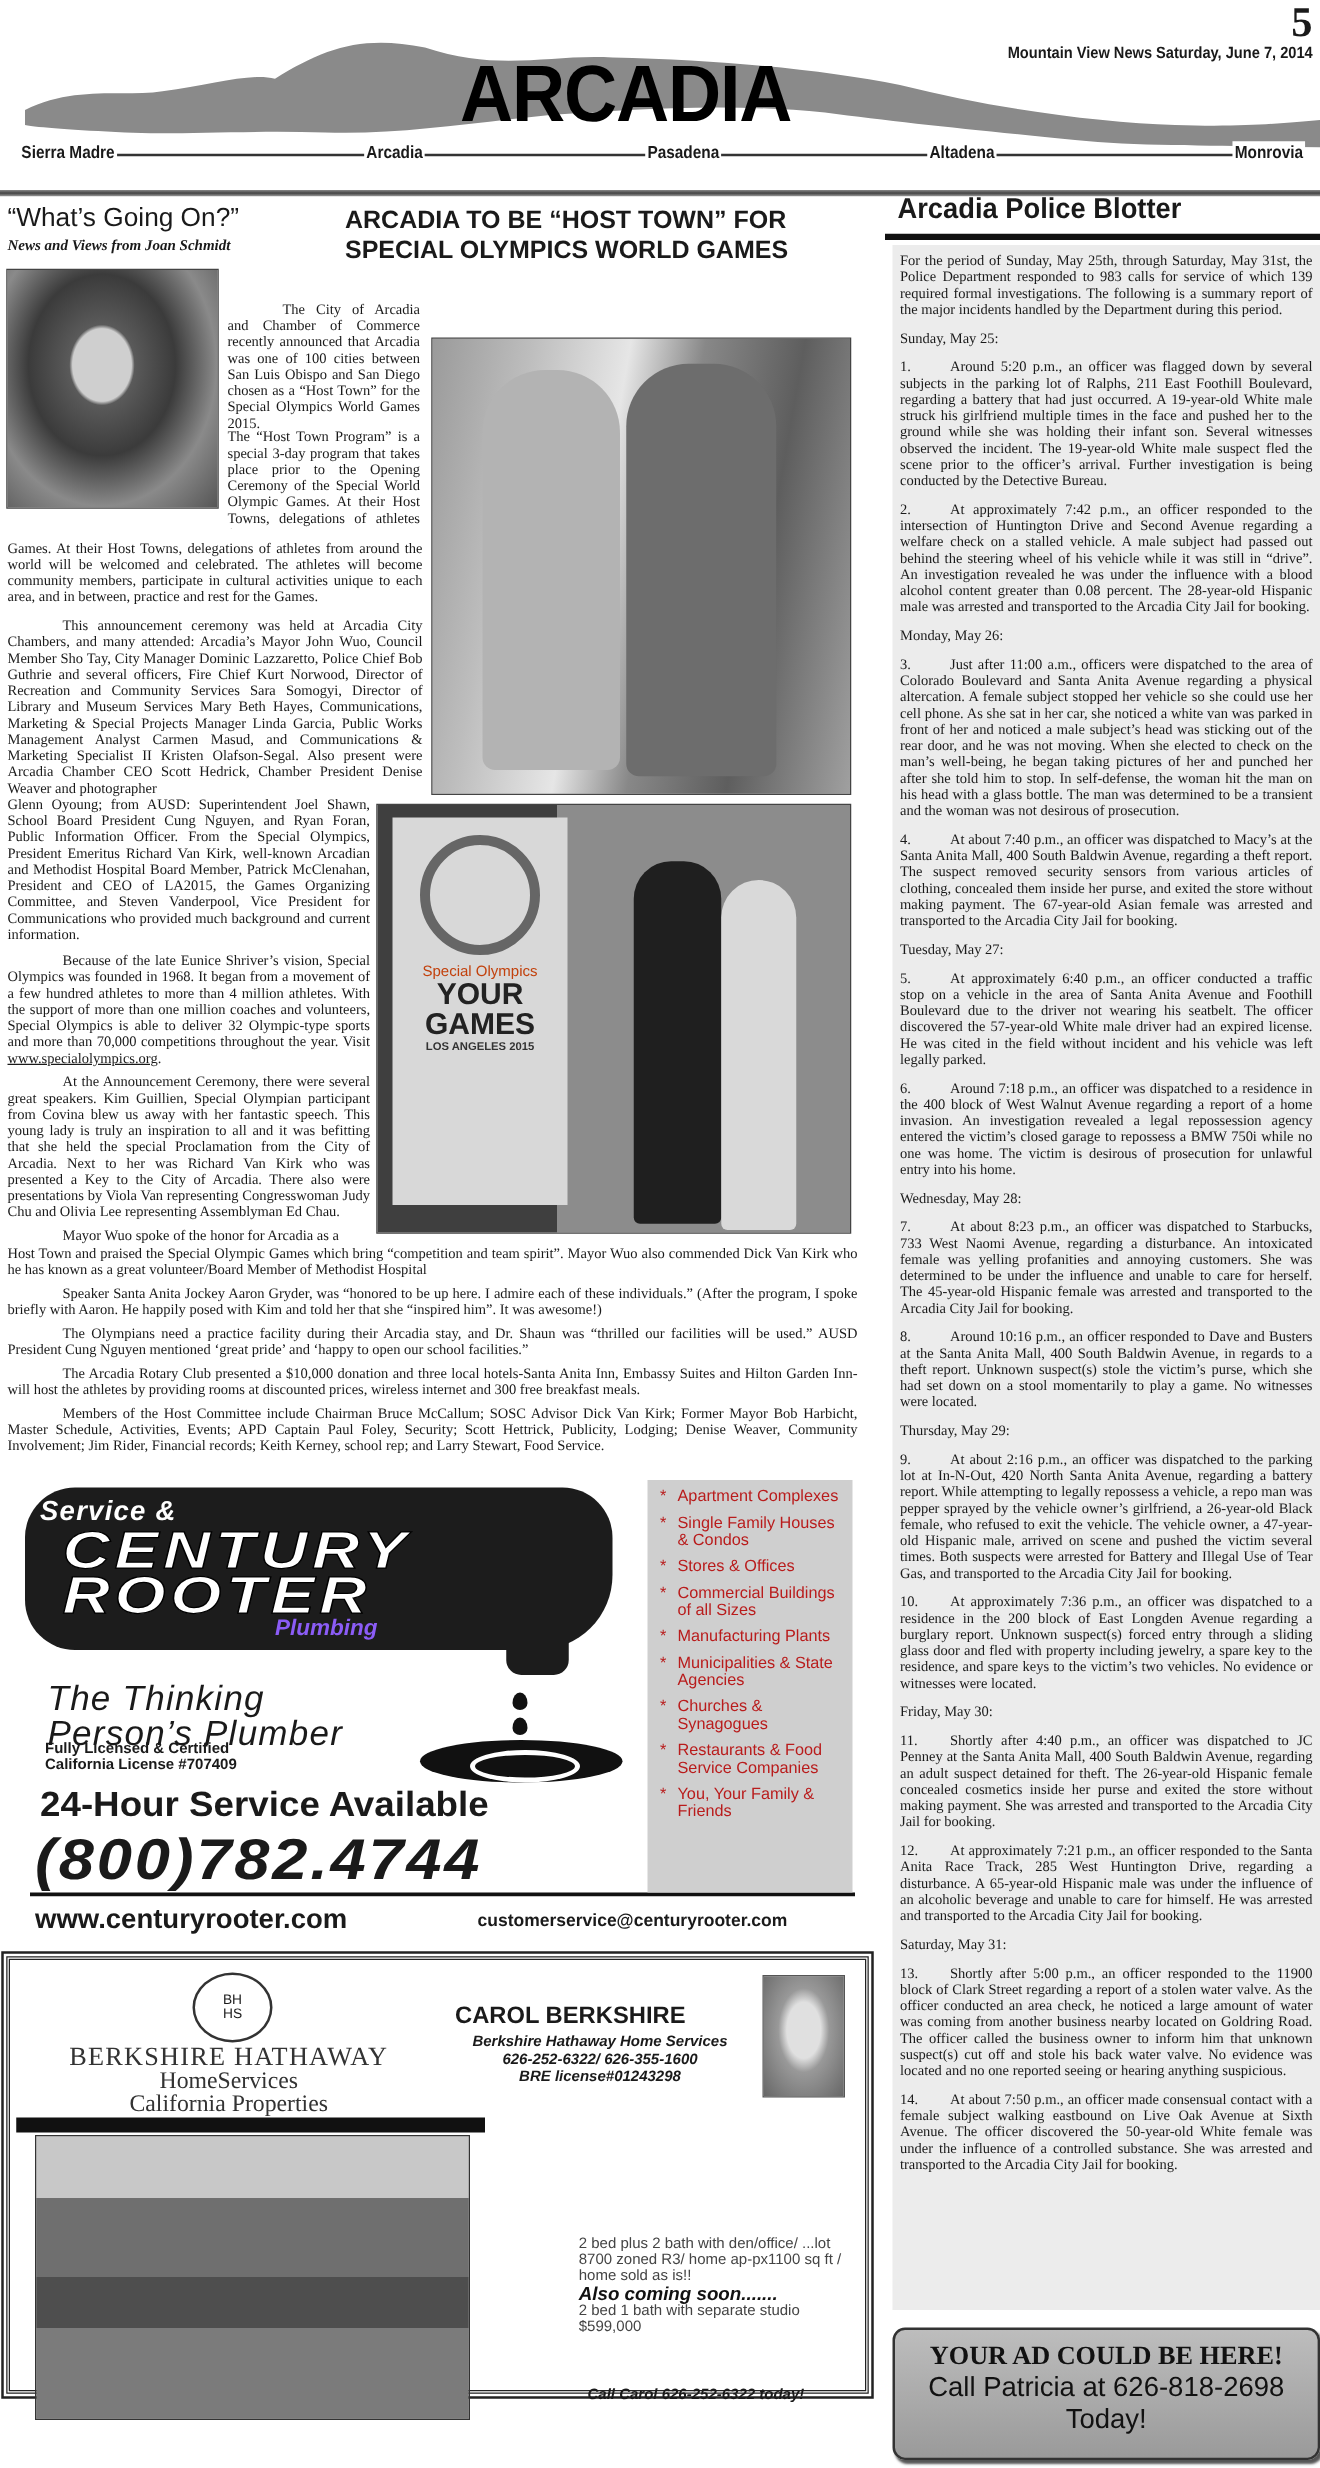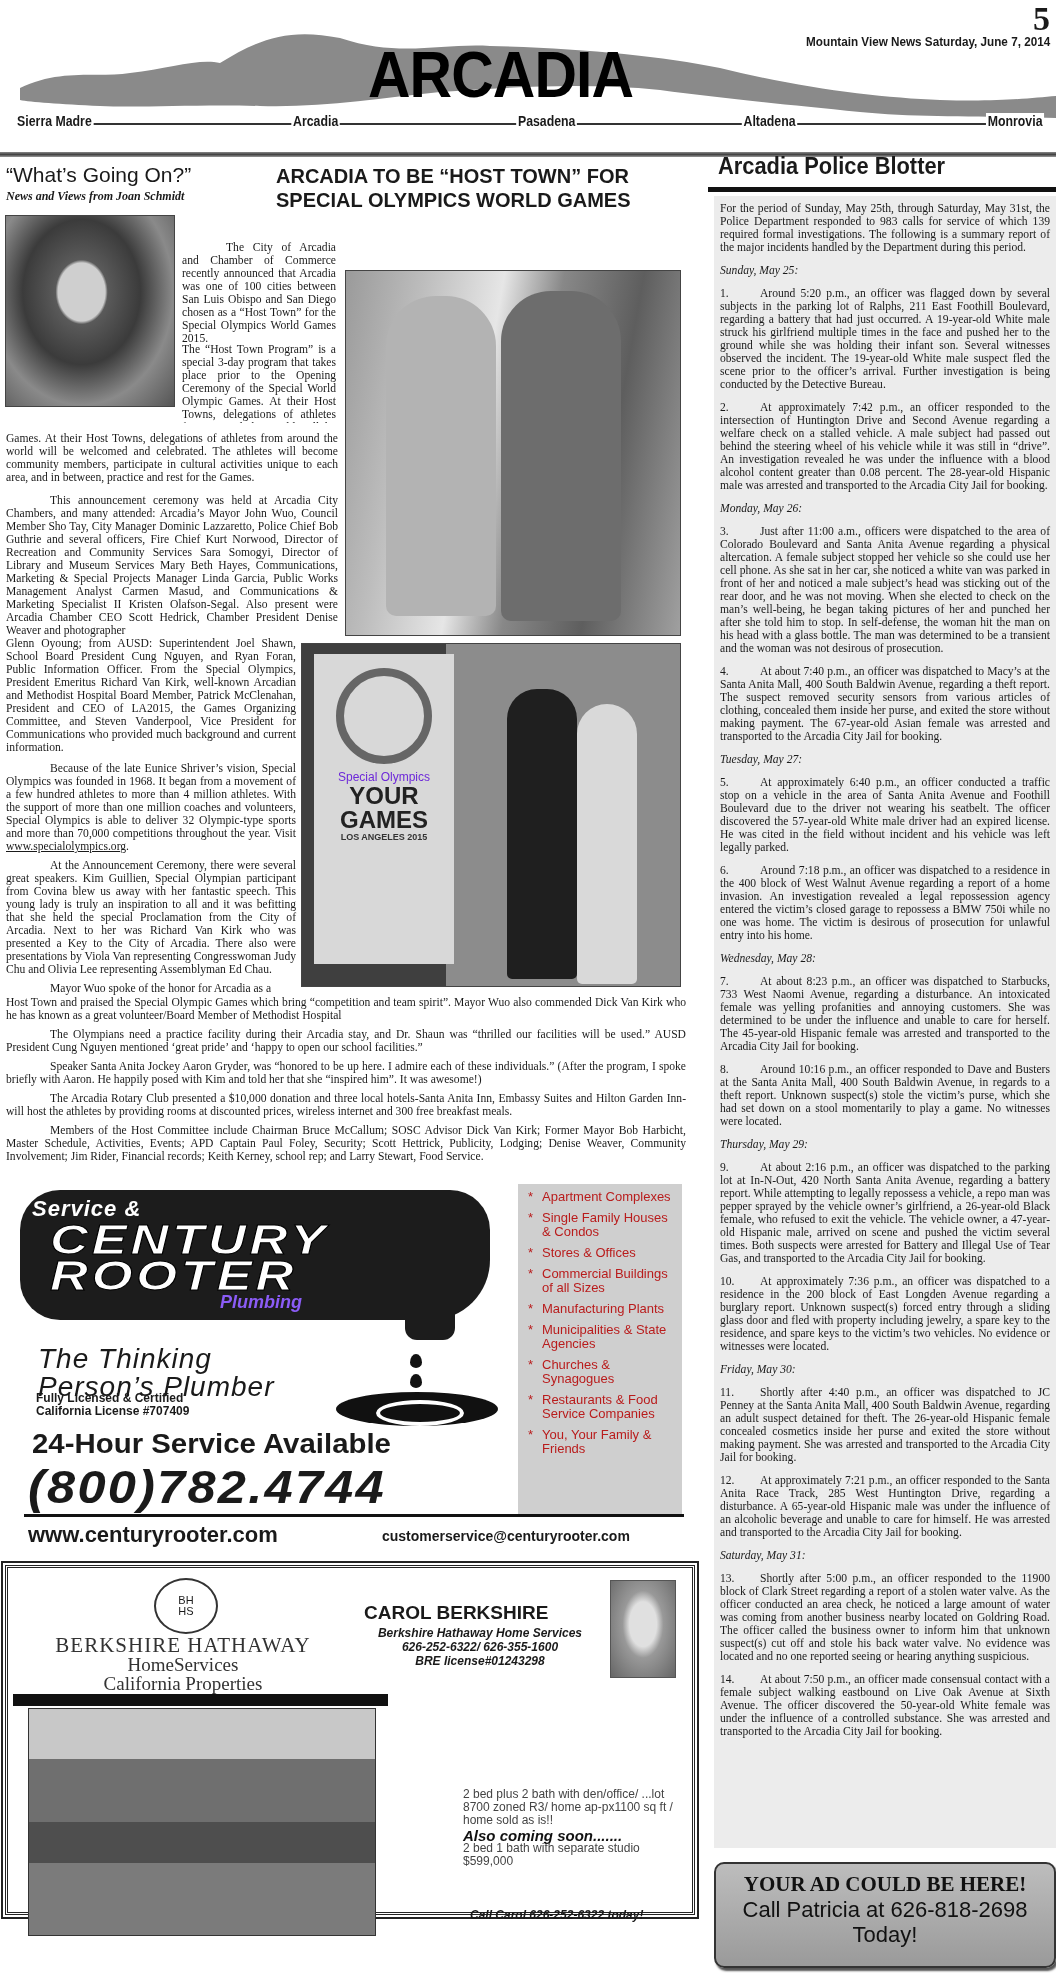--- a/index.html
+++ b/index.html
@@ -20,36 +20,36 @@
   .col-byline { position: absolute; left: 6px; top: 189px; font-size: 12px; font-style: italic; font-weight: bold; }
   .headline { position: absolute; left: 276px; top: 164px; width: 380px; font-family: "Liberation Sans", sans-serif; font-weight: bold; font-size: 20px; line-height: 24px; }
   .photo { position: absolute; background: #777; overflow: hidden; border: 1px solid #444; }
   .photo-joan { left: 5px; top: 215px; width: 170px; height: 192px; background: radial-gradient(ellipse at 45% 40%, #cfcfcf 0 18%, #5a5a5a 20%, #3b3b3b 45%, #8a8a8a 70%, #555 100%); }
   .photo-host { left: 345px; top: 270px; width: 336px; height: 366px; background: linear-gradient(100deg, #9a9a9a 0%, #bdbdbd 20%, #e6e6e6 40%, #888 55%, #5e5e5e 75%, #a0a0a0 100%); }
   .photo-host .p1 { position: absolute; left: 40px; top: 25px; width: 110px; height: 320px; border-radius: 50px 50px 10px 10px; background: #b3b3b3; }
   .photo-host .p2 { position: absolute; left: 155px; top: 20px; width: 120px; height: 330px; border-radius: 50px 50px 10px 10px; background: #6d6d6d; }
   .photo-world { left: 301px; top: 643px; width: 380px; height: 344px; background: linear-gradient(90deg, #3f3f3f 0 38%, #8c8c8c 38% 100%); }
   .world-banner { position: absolute; left: 12px; top: 10px; width: 140px; height: 310px; background: #d8d8d8; text-align: center; font-family: "Liberation Sans", sans-serif; }
   .world-banner .ring { width: 96px; height: 96px; border-radius: 50%; border: 8px solid #666; margin: 14px auto 6px; }
-  .world-banner .so { font-size: 12px; color: #6d28d9; }
+  .world-banner .so { font-size: 12px; color: #c2410c; }
   .world-banner .wg { font-size: 24px; font-weight: bold; line-height: 24px; color: #222; }
   .world-banner .la { font-size: 9px; font-weight: bold; color: #333; }
   .world-people .m { position: absolute; left: 205px; top: 45px; width: 70px; height: 290px; border-radius: 30px 30px 5px 5px; background: #1f1f1f; }
   .world-people .w { position: absolute; left: 275px; top: 60px; width: 60px; height: 280px; border-radius: 30px 30px 5px 5px; background: #d9d9d9; }
 
   .body-text { position: absolute; font-size: 11.6px; line-height: 13px; text-align: justify; }
   .body-text p { margin-bottom: 6px; }
   .indent { text-indent: 44px; }
   .link { text-decoration: underline; }
 
   
   .blotter-title { position: absolute; left: 718px; top: 153px; font-family: "Liberation Sans", sans-serif; font-size: 23px; font-weight: bold; transform: scaleX(0.95); transform-origin: left; }
   .blotter-rule { position: absolute; left: 708px; top: 187px; width: 348px; height: 5px; background: #111; }
   .blotter-box { position: absolute; left: 714px; top: 196px; width: 342px; height: 1652px; background: #ececec; padding: 6px 6px 6px 6px; font-size: 11.6px; line-height: 13px; text-align: justify; }
-  .blotter-box .day { margin: 10px 0 10px; font-style: italic; }
+  .blotter-box .day { margin: 10px 0 10px; }
   .blotter-box .inc { margin-bottom: 10px; }
   .blotter-box .num { display: inline-block; width: 40px; text-indent: 0; }
 
   .ad-call { position: absolute; left: 714px; top: 1862px; width: 342px; height: 106px; border-radius: 10px; background: linear-gradient(#bdbdbd, #9a9a9a); border: 2px solid #333; box-shadow: 2px 3px 2px #555; text-align: center; padding-top: 8px; }
   .ad-call .l1 { font-family: "Liberation Serif", serif; font-weight: bold; font-size: 21px; color: #111; }
   .ad-call .l2, .ad-call .l3 { font-family: "Liberation Sans", sans-serif; font-size: 22px; color: #111; line-height: 25px; }
 
   
   .rooter { position: absolute; left: 10px; top: 1170px; width: 672px; height: 400px; font-family: "Liberation Sans", sans-serif; }
   .hiring { position: absolute; left: 228px; top: 4px; width: 282px; height: 44px; border-radius: 10px 10px 10px 0; background: linear-gradient(#ddd, #aaa); font-style: italic; font-weight: bold; font-size: 12px; text-align: center; line-height: 13px; padding-top: 4px; }
@@ -149,22 +149,22 @@
       <div class="la">LOS ANGELES 2015</div>
     </div>
     <div class="world-people">
       <div class="m"></div>
       <div class="w"></div>
     </div>
   </div>
 
   <div class="body-text" style="left:6px; top:996px; width:680px;">
     <p>Host Town and praised the Special Olympic Games which bring “competition and team spirit”. Mayor Wuo also commended Dick Van Kirk who he has known as a great volunteer/Board Member of Methodist Hospital</p>
+    <p class="indent">Speaker Santa Anita Jockey Aaron Gryder, was “honored to be up here. I admire each of these individuals.”  (After the program, I spoke briefly with Aaron. He happily posed with Kim and told her that she “inspired him”. It was awesome!)</p>
     <p class="indent">The Olympians need a practice facility during their Arcadia stay, and Dr. Shaun was “thrilled our facilities will be used.” AUSD President Cung Nguyen mentioned ‘great pride’ and ‘happy to open our school facilities.”</p>
-    <p class="indent">Speaker Santa Anita Jockey Aaron Gryder, was “honored to be up here. I admire each of these individuals.”  (After the program, I spoke briefly with Aaron. He happily posed with Kim and told her that she “inspired him”. It was awesome!)</p>
     <p class="indent">The Arcadia Rotary Club presented a $10,000 donation and three local hotels-Santa Anita Inn, Embassy Suites and Hilton Garden Inn- will host the athletes by providing rooms at discounted prices, wireless internet and 300 free breakfast meals.</p>
     <p class="indent">Members of the Host Committee include Chairman Bruce McCallum; SOSC Advisor Dick Van Kirk; Former Mayor Bob Harbicht, Master Schedule, Activities, Events; APD Captain Paul Foley, Security; Scott Hettrick, Publicity, Lodging; Denise Weaver, Community Involvement; Jim Rider, Financial records; Keith Kerney, school rep; and Larry Stewart, Food Service.</p>
   </div>
 </section>
 
 <section class="rooter">
   <div class="pipe"></div>
   <div class="pipe-drop"></div>
   <div class="svc">Service &amp;</div>
   <div class="century">

